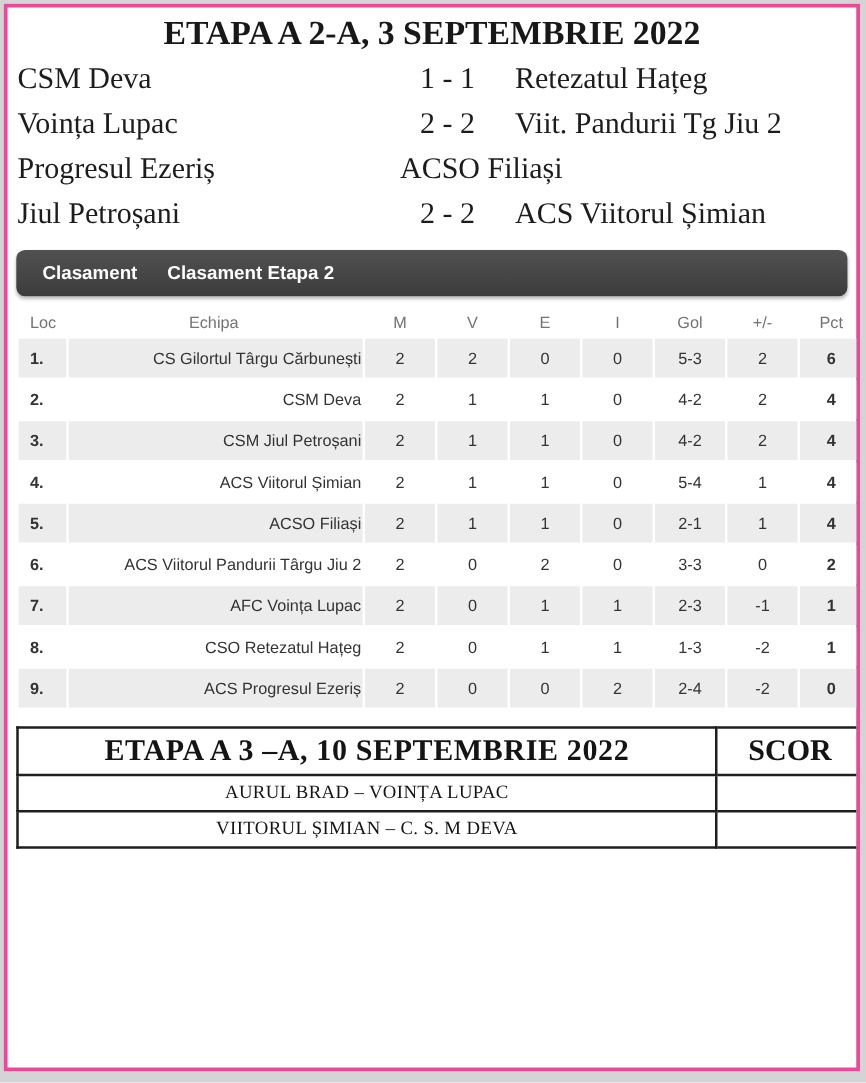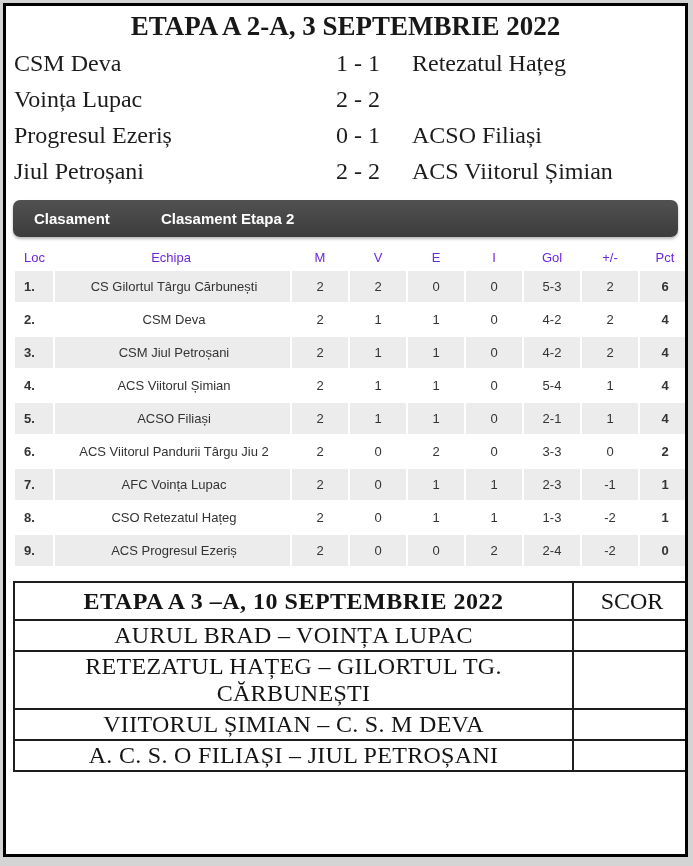--- a/index.html
+++ b/index.html
@@ -6,21 +6,21 @@
   html, body { margin: 0; padding: 0; }
   body {
     width: 693px; height: 866px;
     background: #d8d8d8;
     font-family: "Liberation Serif", serif;
   }
   .page { position: relative; width: 693px; height: 866px; background: #d4d4d4; }
   .frame {
     position: absolute; left: 3px; top: 3px; right: 5px; bottom: 9px;
     background: #ffffff;
-    border: 3px solid #000000;
+    border: 3px solid #ec4899;
     overflow: hidden;
   }
 
   
   .results-title {
     text-align: center;
     font-weight: bold;
     font-size: 27px;
     color: #181818;
     margin: 5px 0 3px 0;
@@ -39,92 +39,91 @@
   .tabbar {
     margin: 11px 7px 0 7px;
     height: 37px;
     border-radius: 7px;
     background: linear-gradient(#515151, #3c3c3c);
     display: flex; align-items: center;
     color: #ffffff;
     font-family: "Liberation Sans", sans-serif;
     font-weight: bold; font-size: 15px;
     box-shadow: 0 2px 3px rgba(0,0,0,0.28);
-    gap: 27px;
   }
   .tab { padding: 0 12px; cursor: pointer; }
   .tab-first { margin-left: 9px; }
 
   table.standings {
     width: 679px;
     margin: 6px 7px 0 7px;
     border-collapse: separate;
     border-spacing: 2px;
     font-family: "Liberation Sans", sans-serif;
     font-size: 13px;
     color: #333333;
   }
   table.standings th {
-    font-weight: normal; color: #6d28d9;
+    font-weight: normal; color: #737373;
     height: 24px; text-align: center;
   }
   table.standings th.h-loc { text-align: left; padding-left: 9px; }
   table.standings th.h-echipa { padding-right: 4px; }
   table.standings td { height: 31px; background: #ffffff; }
   table.standings tr.odd td { background: #ececec; }
   td.c-loc { width: 38px; text-align: left; padding-left: 9px; font-weight: bold; }
-  td.c-team { text-align: center; padding-left: 4px; }
+  td.c-team { text-align: right; padding-left: 4px; }
   td.c-num { width: 56px; text-align: center; }
   td.c-pct { width: 50px; text-align: center; font-weight: bold; }
 
   
   table.fixtures {
     width: 679px;
     margin: 13px 7px 0 7px;
     border-collapse: collapse;
     font-family: "Liberation Serif", serif;
     color: #141414;
   }
   table.fixtures td, table.fixtures th {
     border: 2px solid #1e1e1e;
   }
   .fx-title {
     height: 38px; font-size: 24px; font-weight: bold;
     text-align: center; letter-spacing: 0.5px;
   }
   .fx-score-header {
     width: 118px; height: 38px;
-    font-size: 24px; font-weight: normal; text-align: center;
+    font-size: 24px; font-weight: bold; text-align: center;
   }
   .fx-match {
-    height: 29px; font-size: 24px; text-align: center;
+    height: 29px; font-size: 15px; text-align: center;
     letter-spacing: 0.3px;
   }
   .fx-score-cell { width: 118px; }
 </style>
 </head>
 <body>
 
 <div class="page">
   <div class="frame">
 
     <div class="results-title">ETAPA A 2-A, 3 SEPTEMBRIE 2022</div>
     <div class="matches">
       <div class="match-row">
         <span class="match-home">CSM Deva</span>
         <span class="match-score">1 - 1</span>
         <span class="match-away">Retezatul Hațeg</span>
       </div>
       <div class="match-row">
         <span class="match-home">Voința Lupac</span>
         <span class="match-score">2 - 2</span>
+        <span class="match-away">Viit. Pandurii Tg Jiu 2</span>
       </div>
       <div class="match-row">
         <span class="match-home">Progresul Ezeriș</span>
-        <span class="match-score">0 - 1</span>
         <span class="match-away">ACSO Filiași</span>
       </div>
       <div class="match-row">
         <span class="match-home">Jiul Petroșani</span>
         <span class="match-score">2 - 2</span>
         <span class="match-away">ACS Viitorul Șimian</span>
       </div>
     </div>
 
     <div class="tabbar">
@@ -253,28 +252,20 @@
       <tbody>
         <tr>
           <td class="fx-title">ETAPA A 3 –A, 10 SEPTEMBRIE 2022</td>
           <td class="fx-score-header">SCOR</td>
         </tr>
         <tr>
           <td class="fx-match">AURUL BRAD – VOINȚA LUPAC</td>
           <td class="fx-score-cell"></td>
         </tr>
         <tr>
-          <td class="fx-match">RETEZATUL HAȚEG – GILORTUL TG. CĂRBUNEȘTI</td>
-          <td class="fx-score-cell"></td>
-        </tr>
-        <tr>
           <td class="fx-match">VIITORUL ȘIMIAN – C. S. M DEVA</td>
           <td class="fx-score-cell"></td>
         </tr>
-        <tr>
-          <td class="fx-match">A. C. S. O FILIAȘI – JIUL PETROȘANI</td>
-          <td class="fx-score-cell"></td>
-        </tr>
       </tbody>
     </table>
 
   </div>
 </div>
 
 </body></html>

